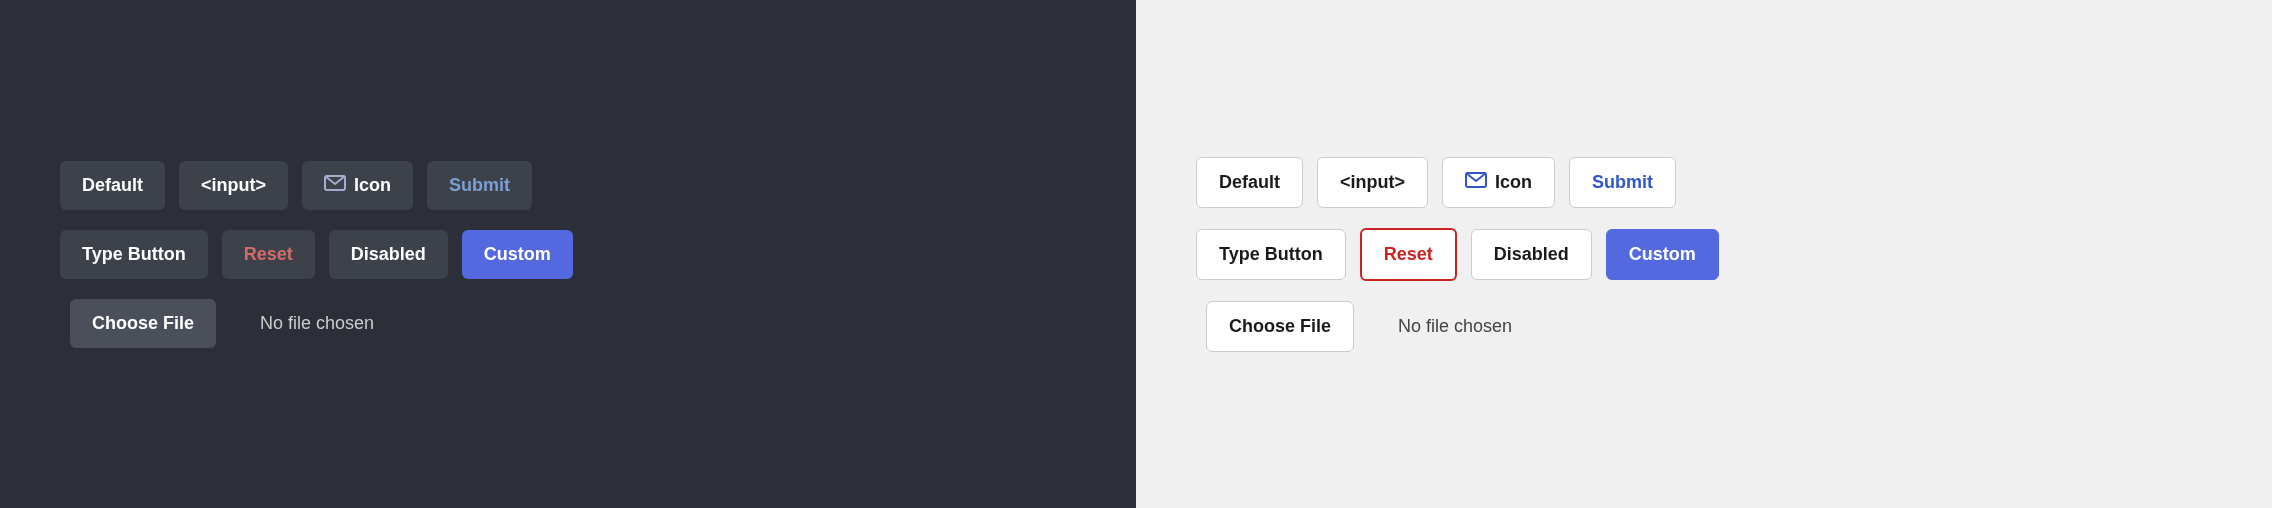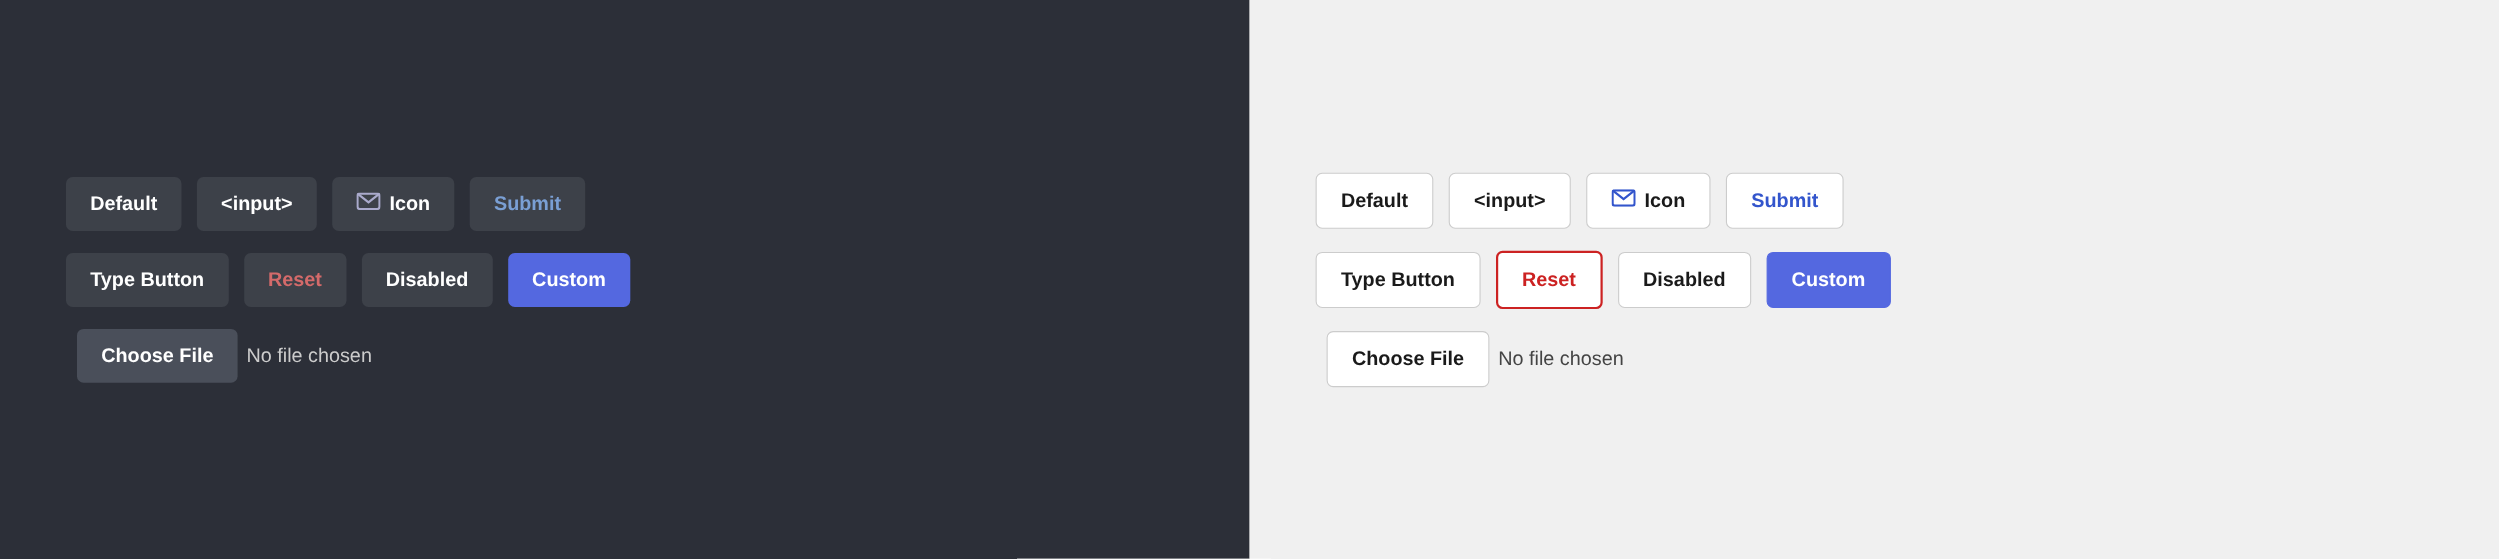--- a/index.html
+++ b/index.html
@@ -134,20 +134,21 @@
     .light-file-label {
       color: #444444;
       font-size: 18px;
       margin-left: 8px;
     }
 
     .file-row {
       display: flex;
       align-items: center;
       margin-left: 10px;
+      gap: 36px;
     }
   </style>
 </head>
 <body>
 
 <div class="panel panel-dark">
 
   <div class="button-row">
     <button class="dark-btn">Default</button>
     <button class="dark-btn">&lt;input&gt;</button>

